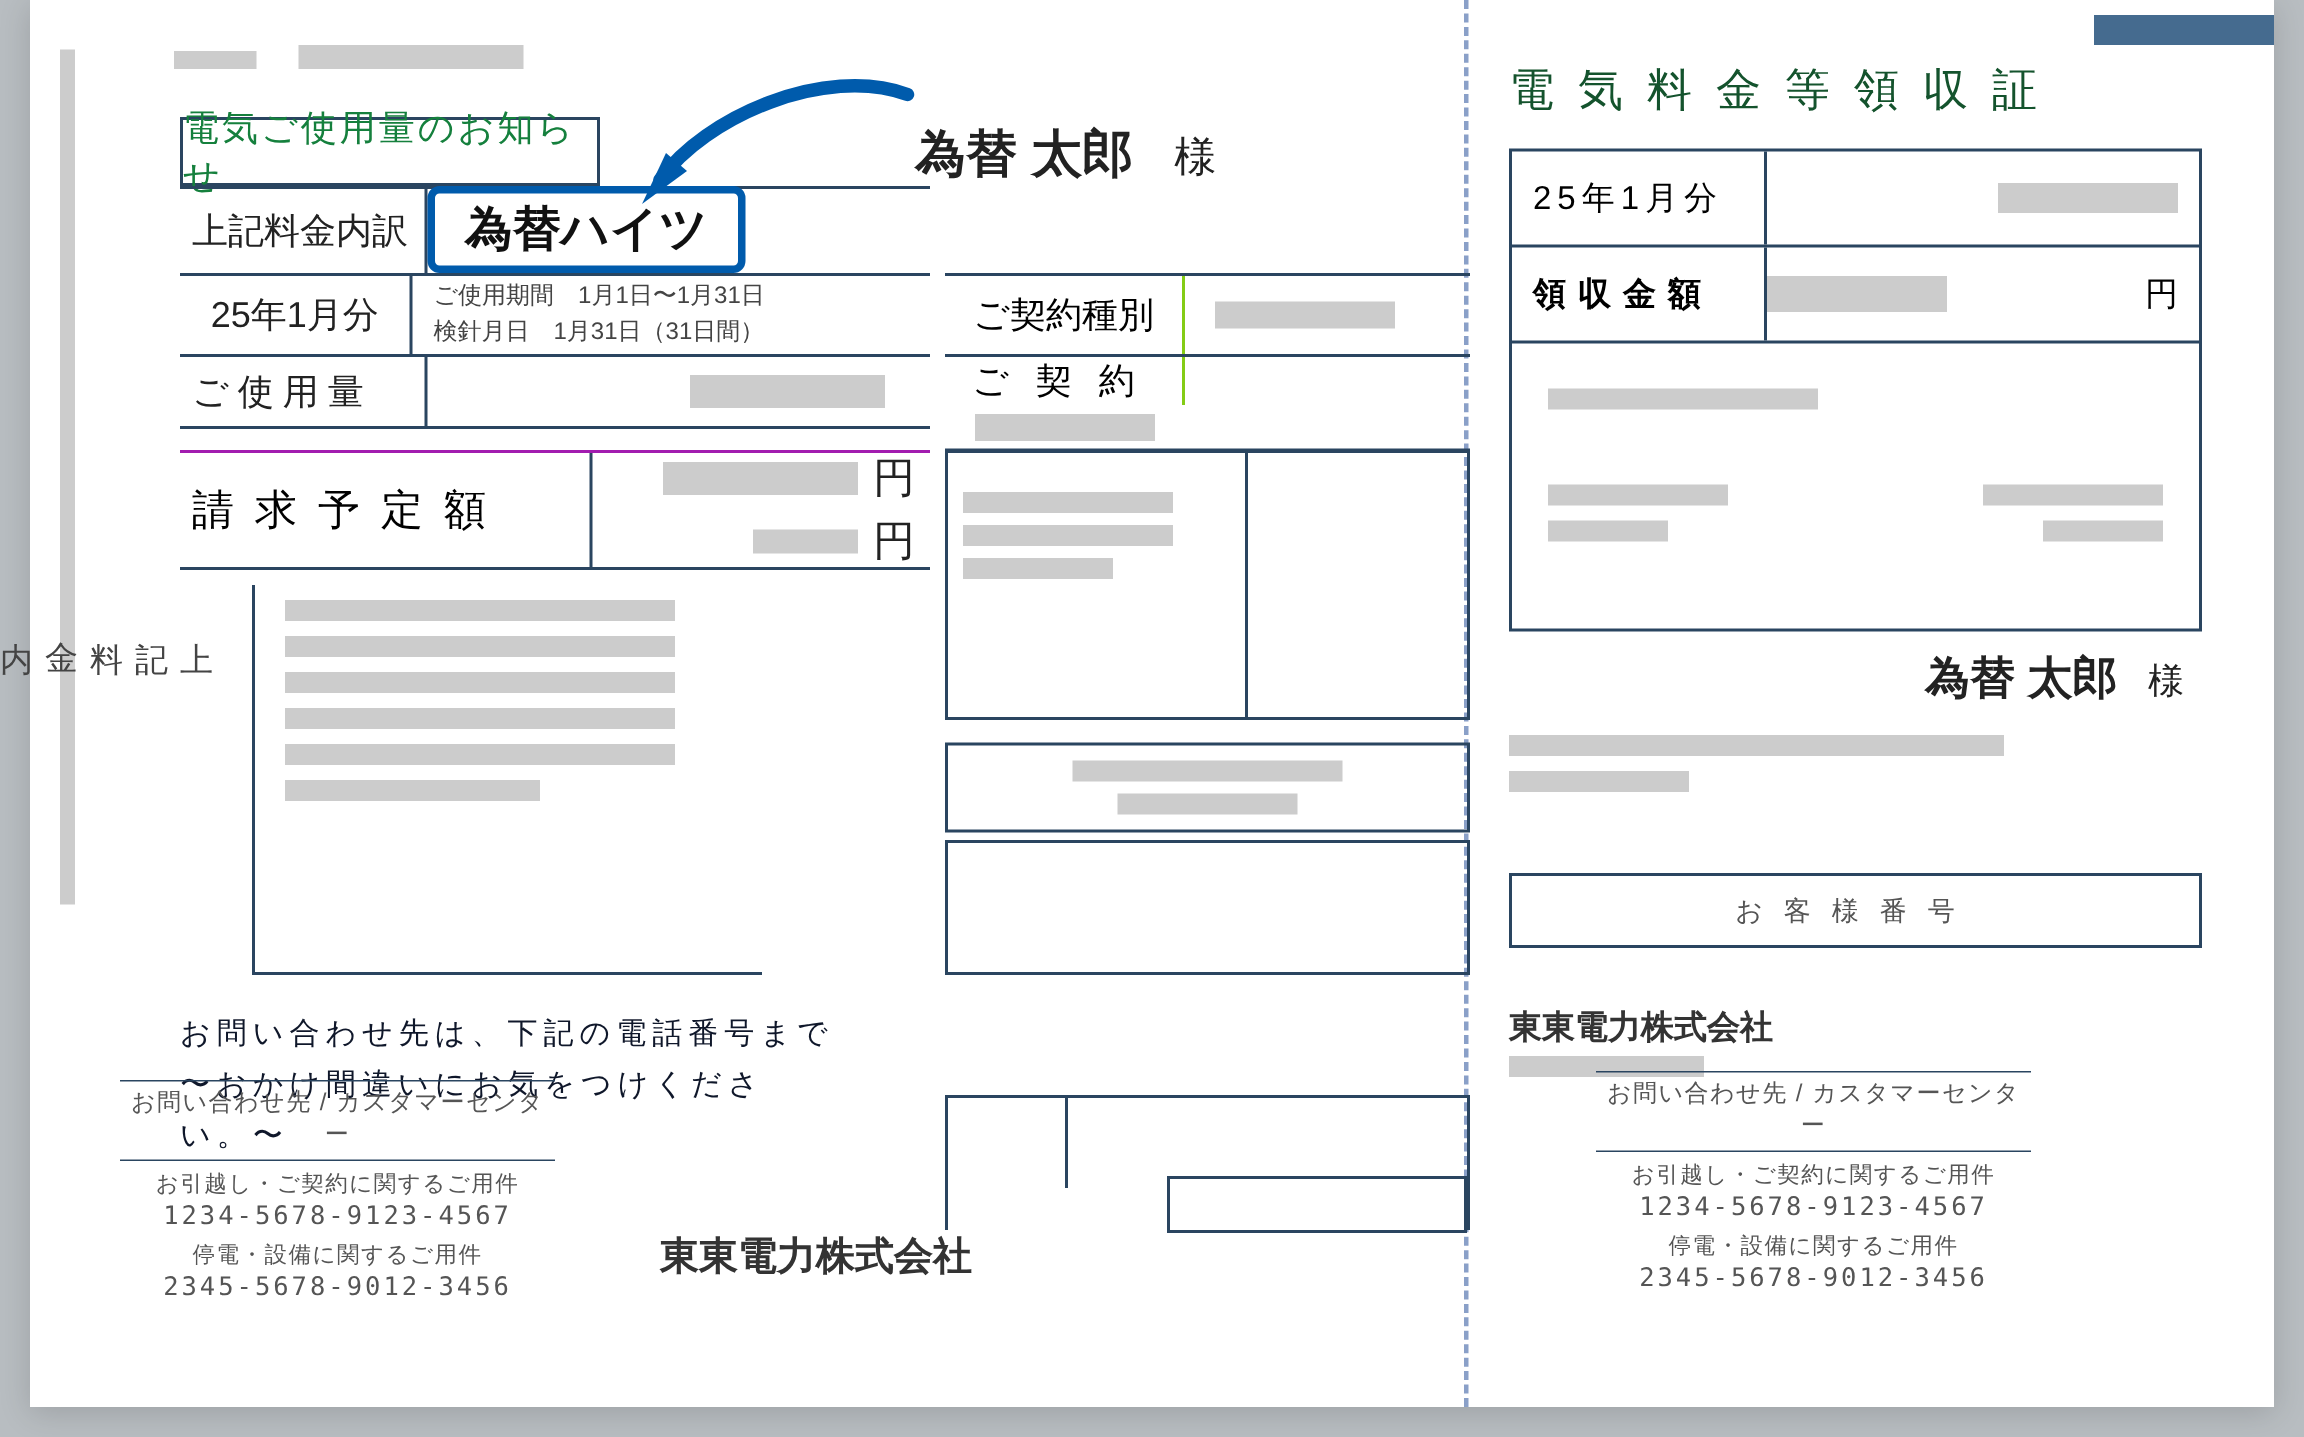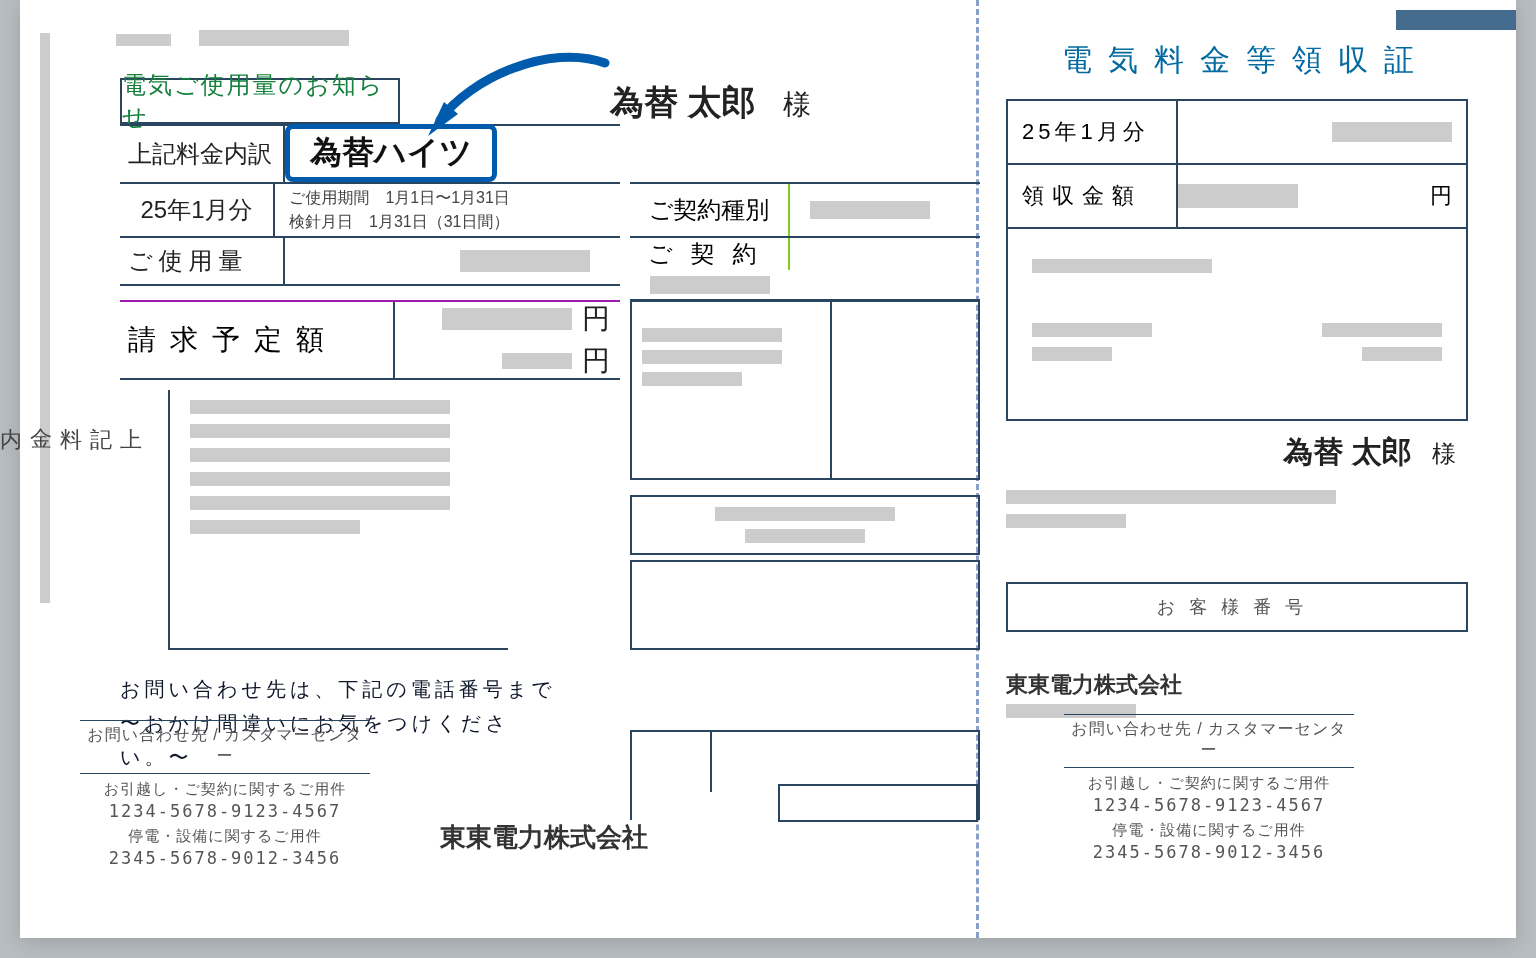--- a/index.html
+++ b/index.html
@@ -165,29 +165,29 @@
   }
 
   .arrow {
     position: absolute; left: 360px; top: 18px;
     width: 190px; height: 90px; pointer-events:none;
   }
 
   
   .right { position: absolute; left: 986px; top: 40px; width: 480px; }
   .receipt-title {
-    font-size: 30px; letter-spacing: 16px; text-align:center; color:#0369a1;
+    font-size: 30px; letter-spacing: 16px; color:#14532d;
   }
   .rcp-tbl {
     margin-top: 18px; border: 2px solid #2a4560; width: 462px;
   }
   .rcp-row { display:flex; border-bottom: 2px solid #2a4560; height: 64px;}
   .rcp-row:last-child { border-bottom: none; height: 190px; }
   .rcp-lab { width: 170px; border-right:2px solid #2a4560; display:flex; align-items:center; padding-left:14px; font-size:22px; letter-spacing: 4px;}
-  .rcp-lab.sp { letter-spacing: 8px; }
+  .rcp-lab.sp { letter-spacing: 8px; font-weight: bold; }
   .rcp-val { flex:1; display:flex; align-items:center; justify-content:flex-end; padding-right:14px;}
   .rcp-val .yen2 { font-size:22px; margin-left:auto; }
   .rcp-detail { padding: 20px 24px; width:100%;}
   .rcp-detail .ln { height:14px; background:#ccc; margin:10px 0;}
 
   .rcp-name {
     position:absolute; right: 30px; top: 392px;
     font-size: 30px; color:#222;
   }
   .rcp-name .nm { font-weight:600; margin-right:12px;}

